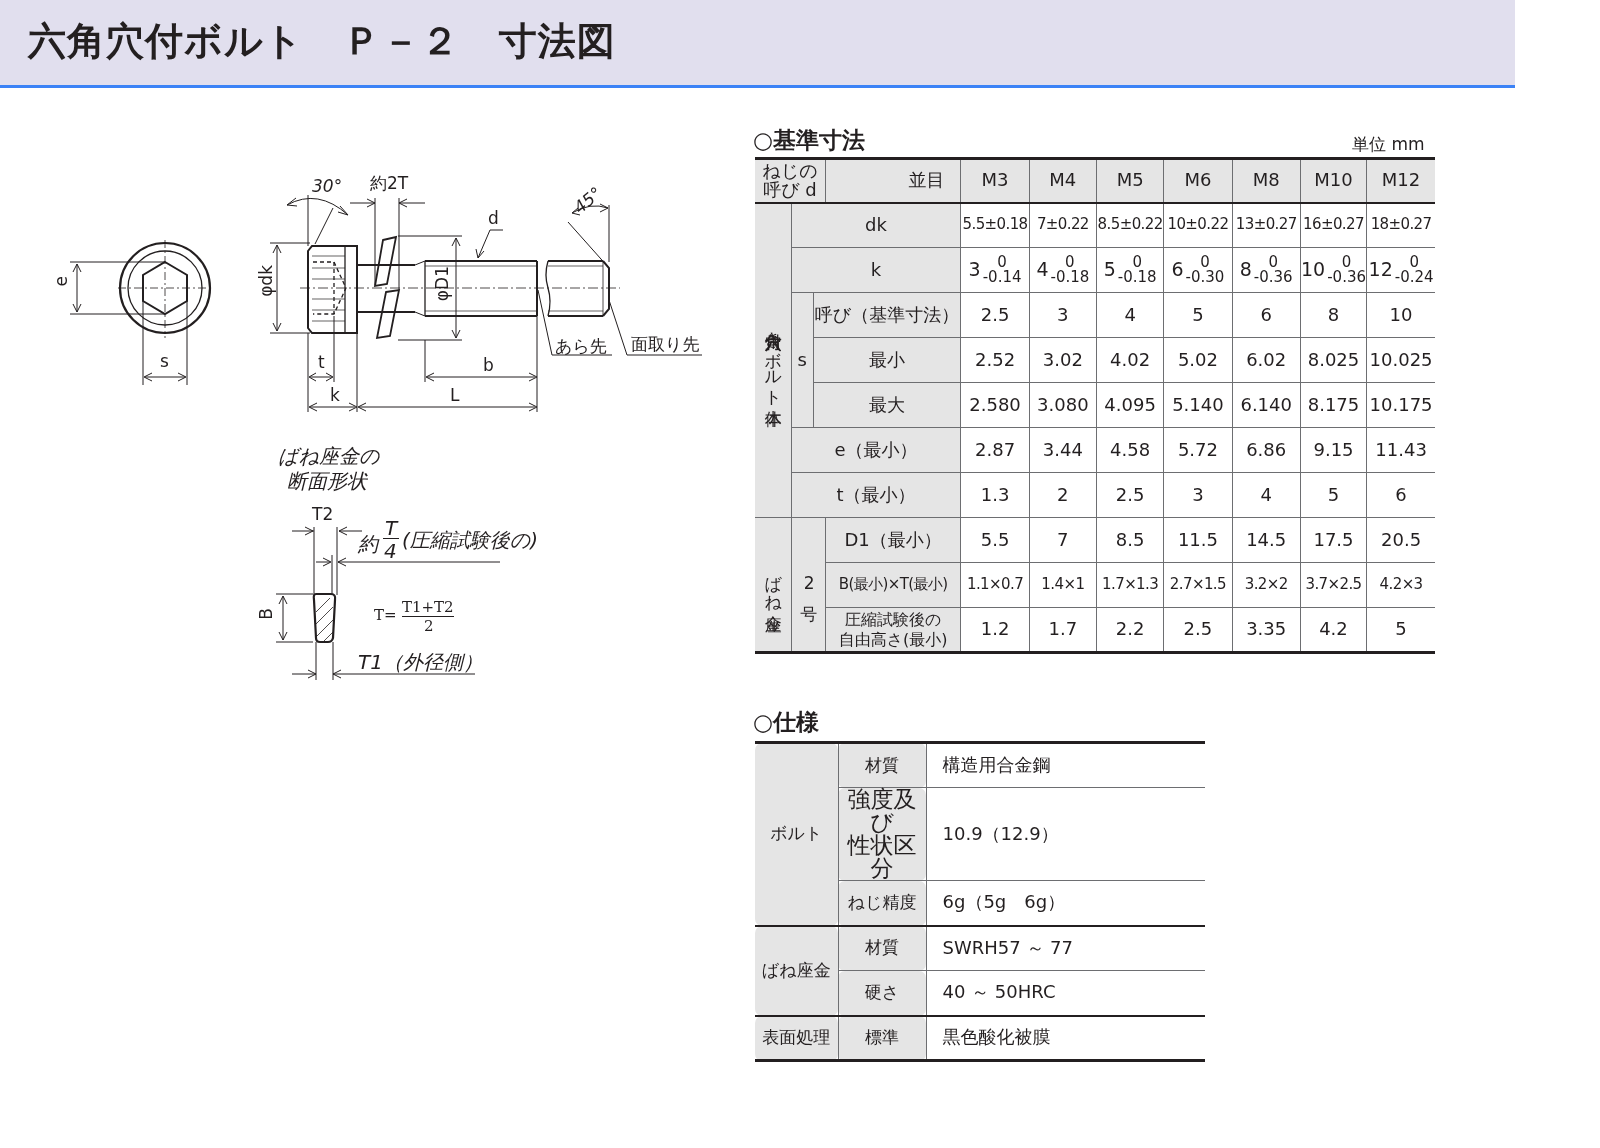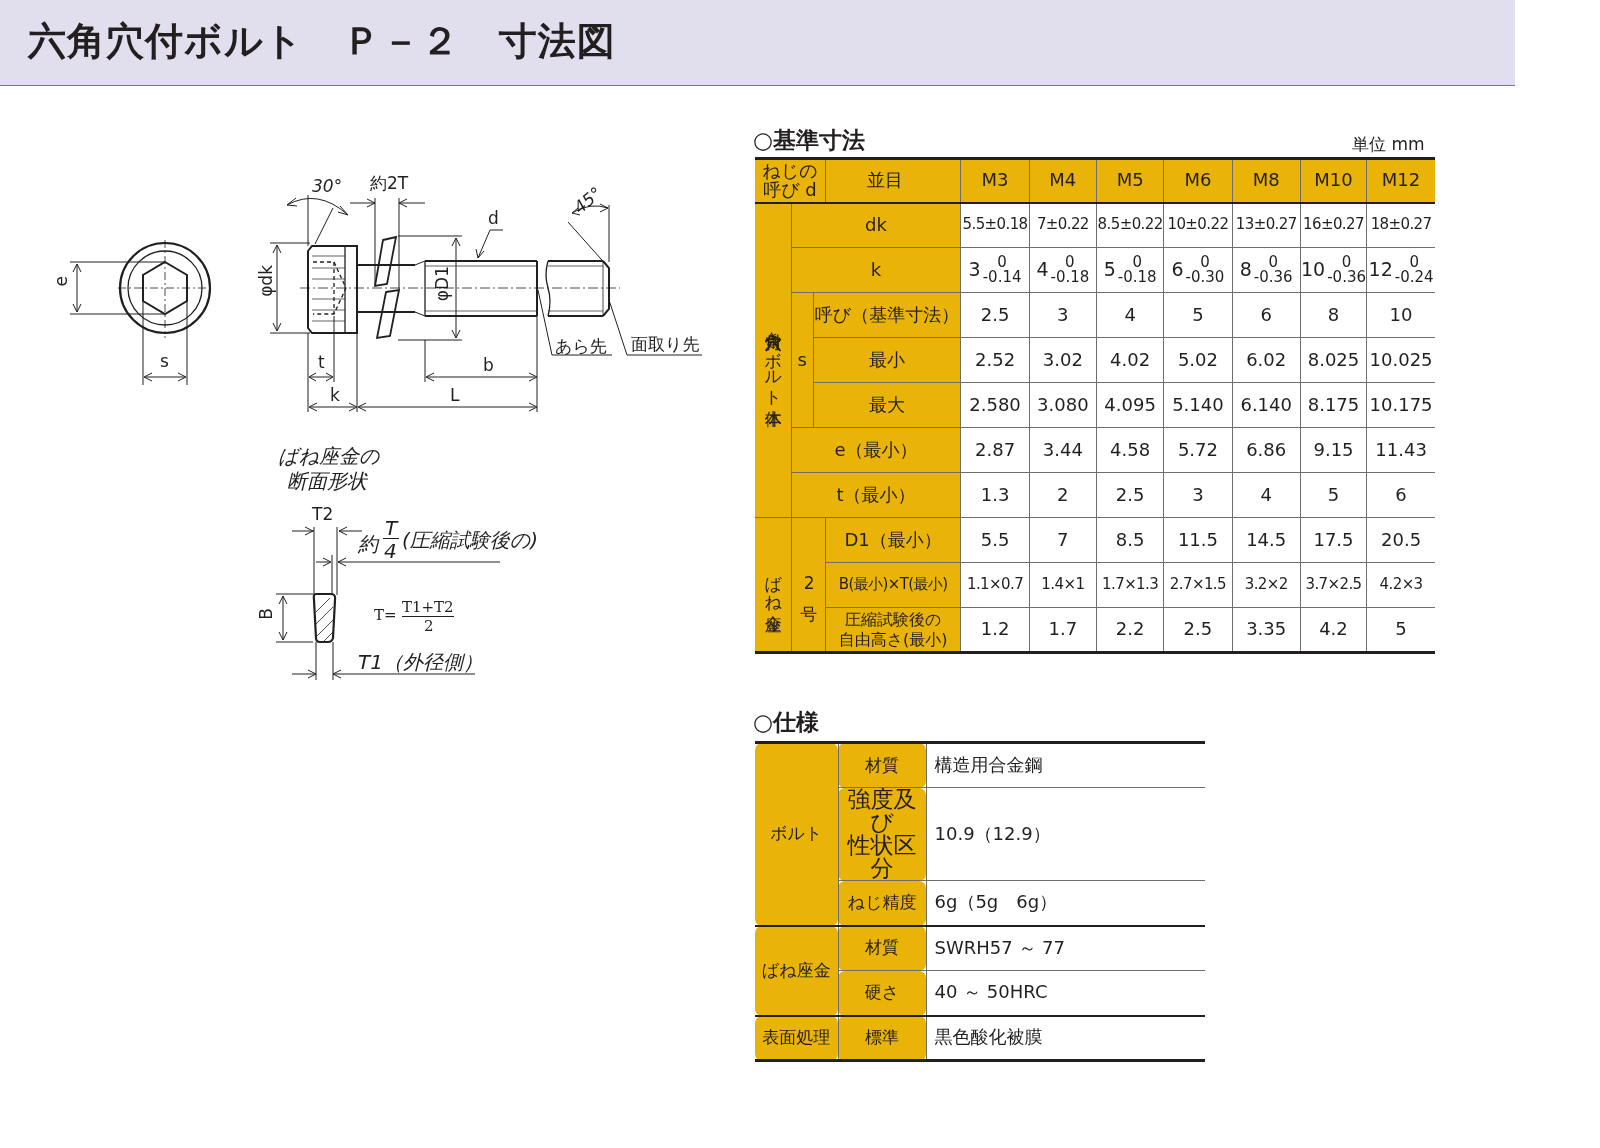--- a/index.html
+++ b/index.html
@@ -1,43 +1,43 @@
 <!DOCTYPE html>
 <html><head>
 <meta charset="utf-8">
 <style>
   html,body{margin:0;padding:0;background:#fff;}
   body{width:1600px;height:1148px;position:relative;overflow:hidden;font-family:"DejaVu Sans","Liberation Sans",sans-serif;color:#231f20;}
-  .title-band{position:absolute;left:0;top:0;width:1515px;height:85px;background:#e1dfee;border-bottom:1px solid #3b82f6;}
+  .title-band{position:absolute;left:0;top:0;width:1515px;height:85px;background:#e1dfee;border-bottom:3px solid #3b82f6;}
   .page-title{position:absolute;left:28px;top:16px;font-size:38px;font-weight:bold;letter-spacing:1px;white-space:pre;color:#231f20;}
 
   .diagram{position:absolute;left:0;top:100px;width:740px;height:620px;}
   .diagram svg{position:absolute;left:0;top:0;}
   .dlabel{position:absolute;font-size:17px;color:#231f20;white-space:nowrap;line-height:1;}
   .dlabel.small{font-size:20px;font-style:italic;}
   .dlabel.vert{writing-mode:vertical-rl;transform:rotate(180deg);}
 
   .sec-title{position:absolute;font-size:23px;font-weight:bold;color:#231f20;}
   .unit{position:absolute;font-size:17px;color:#231f20;}
 
   table{border-collapse:collapse;position:absolute;table-layout:fixed;}
   td{border:1px solid #6d6e71;text-align:center;vertical-align:middle;padding:0;font-size:18px;color:#231f20;line-height:1.05;}
-  td.h{background:#eab308;}
+  td.h{background:#e5e5e5;}
   .std{left:755px;top:157px;width:680px;border-top:3px solid #231f20;border-bottom:3px solid #231f20;}
   .std tr.head td{border-bottom:2.5px solid #231f20;}
   .std td.lft{border-left:none;}
   .std td.rgt{border-right:none;}
   .std td.narrow{font-size:15px;letter-spacing:-0.6px;}
   .vtext{writing-mode:vertical-rl;text-orientation:upright;font-size:17px;letter-spacing:0;}
   .tol{display:inline-flex;align-items:center;}
   .tol .base{font-size:19px;}
   .tol .stack{display:inline-flex;flex-direction:column;font-size:15px;line-height:1;margin-left:2px;text-align:center;}
   .spec{left:755px;top:741px;width:450px;border-top:3px solid #231f20;border-bottom:3px solid #231f20;}
   .spec td{font-size:17px;border-radius:7px;}
-  .spec td.val{text-align:left;padding-left:8px;font-size:18px;}
+  .spec td.val{text-align:left;padding-left:16px;font-size:18px;}
   .spec tr.grp td{border-top:2px solid #231f20;}
   .spec td.lft{border-left:none;}
   .spec td.rgt{border-right:none;}
 </style>
 </head>
 <body>
 
 <div class="title-band">
   <div class="page-title">六角穴付ボルト　Ｐ－２　寸法図</div>
 </div>
@@ -230,21 +230,21 @@
       <col style="width:67px">
       <col style="width:67px">
       <col style="width:68px">
       <col style="width:68px">
       <col style="width:66px">
       <col style="width:68px">
   </colgroup>
   <tbody>
       <tr class="head" style="height:44px;">
     <td class="h lft" colspan="3">ねじの呼び d</td>
-    <td class="h" colspan="2" style="padding-right:16px;">並目</td>
+    <td class="h" colspan="2" style="text-align:right;padding-right:16px;">並目</td>
     <td class="h">M3</td>
     <td class="h">M4</td>
     <td class="h">M5</td>
     <td class="h">M6</td>
     <td class="h">M8</td>
     <td class="h">M10</td>
     <td class="h rgt">M12</td>
   </tr>
   <tr style="height:45px;">
     <td class="h lft" rowspan="7"><span class="vtext">六角穴付きボルト本体</span></td>

